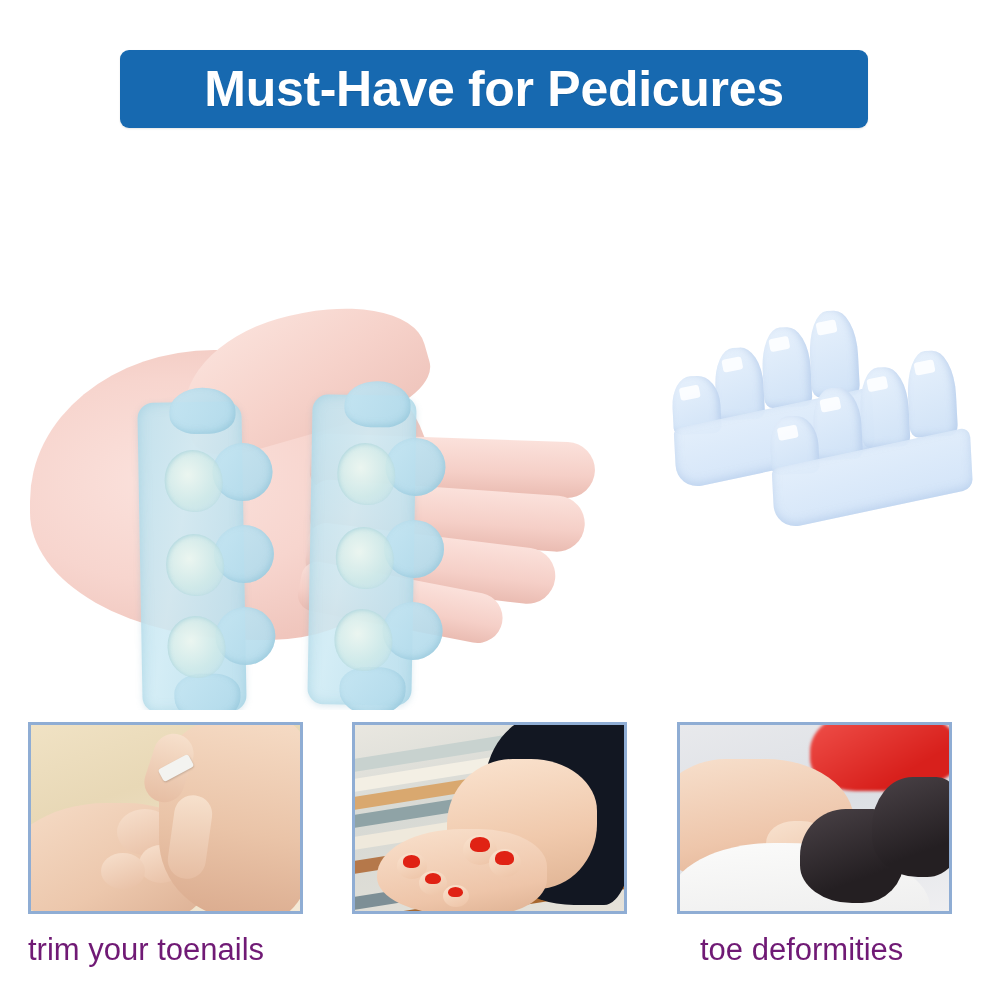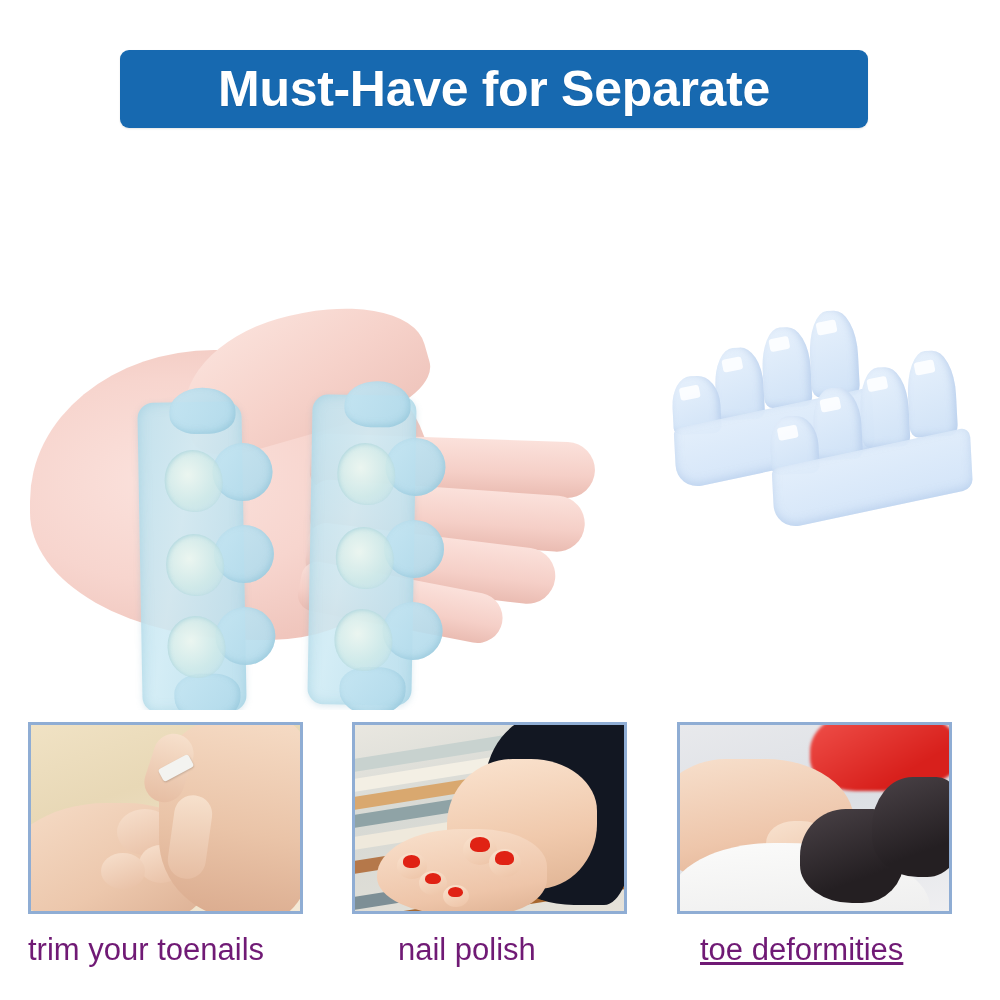--- a/index.html
+++ b/index.html
@@ -336,29 +336,29 @@
     position: absolute;
     top: 0;
     color: #701a75;
     font-size: 31px;
     line-height: 44px;
     font-weight: normal;
     white-space: nowrap;
   }
   .caption.c1 { left: 28px; }
   .caption.c2 { left: 398px; }
-  .caption.c3 { left: 700px; text-decoration: underline; }
+  .caption.c3 { left: 700px; }
 </style>
 </head>
 <body>
 
 <div class="page">
 
   <div class="banner">
-    <div class="banner-title">Must-Have for Separate</div>
+    <div class="banner-title">Must-Have for Pedicures</div>
   </div>
 
 
   <div class="hero">
 
     <div class="hand">
       <div class="palm"></div>
       <div class="finger f1"></div>
       <div class="finger f2"></div>
       <div class="finger f3"></div>
@@ -458,17 +458,16 @@
         <div class="toes3"></div>
         <div class="towel"></div>
         <div class="glove gl1"></div>
         <div class="glove gl2"></div>
       </div>
     </div>
   </div>
 
   <div class="captions">
     <div class="caption c1">trim your toenails</div>
-    <div class="caption c2">nail polish</div>
     <div class="caption c3">toe deformities</div>
   </div>
 
 </div>
 
 </body></html>

